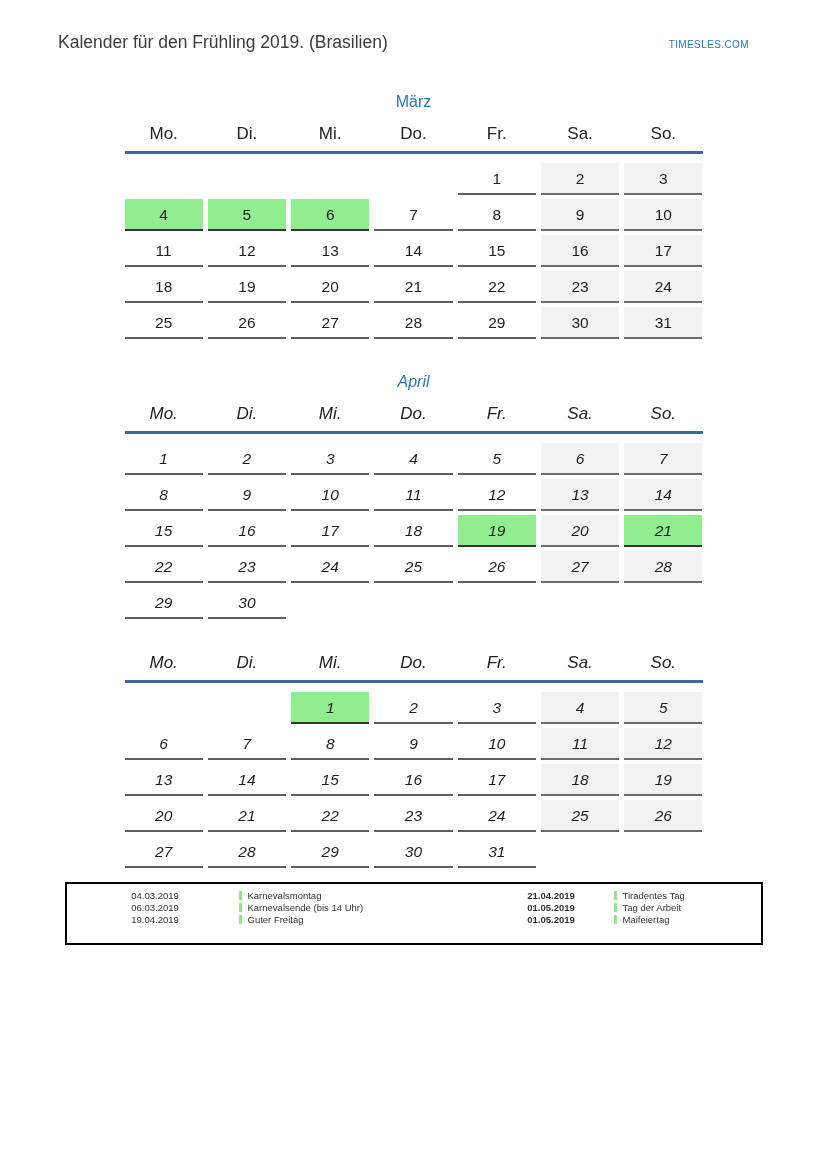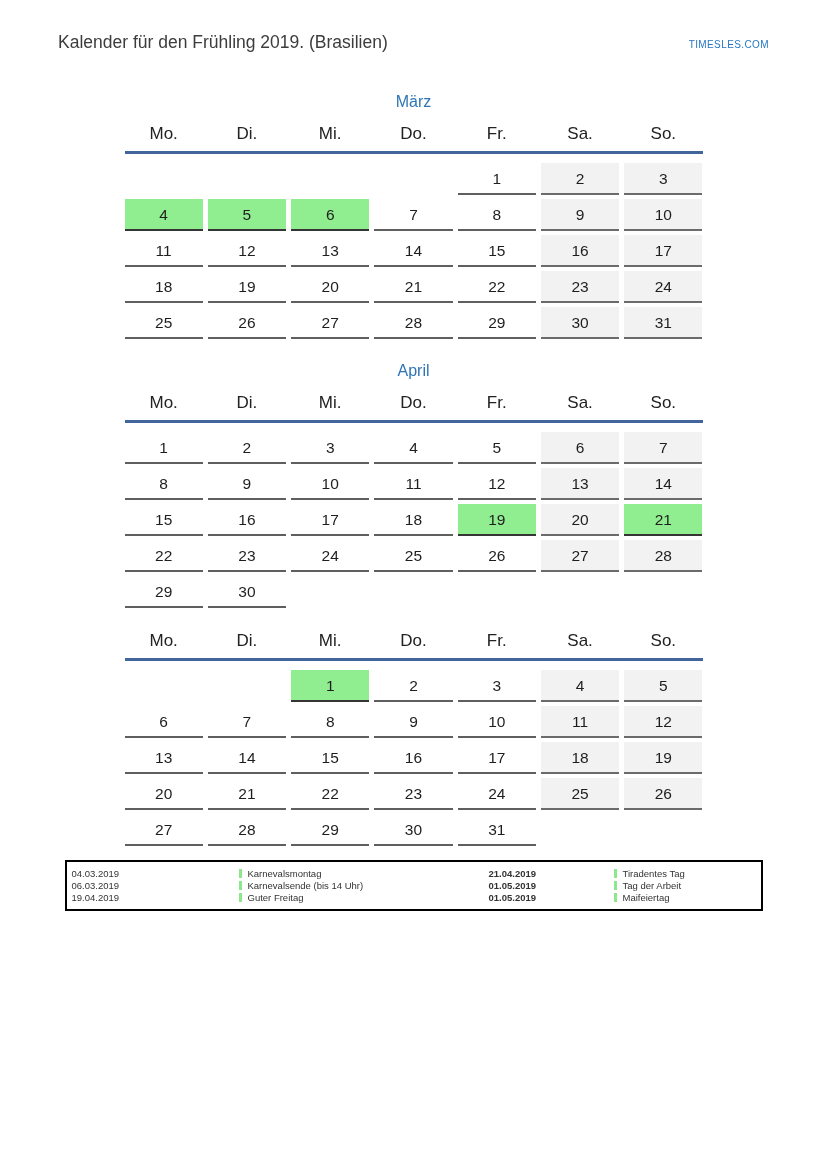--- a/index.html
+++ b/index.html
@@ -5,28 +5,28 @@
   html,body { margin:0; padding:0; }
   body {
     width:827px; height:1169px;
     background:#ffffff;
     font-family:"Liberation Sans", sans-serif;
     position:relative;
     overflow:hidden;
   }
   .page-header {
     display:flex; justify-content:space-between; align-items:baseline;
-    padding:20px 58px 0 58px;
+    padding:20px 78px 0 58px;
     text-align:center;
   }
   .page-title { font-size:17.5px; color:#3c3c3c; font-weight:400; }
   .brand { font-size:10px; color:#2777c4; letter-spacing:0.4px; text-decoration:none; font-weight:400; }
 
   .months { width:578px; margin:0 auto; padding-top:29px; }
-  .month + .month { margin-top:23px; }
+  .month + .month { margin-top:34px;font-style:italic; }
   .month-title {
     margin:0 0 13px 0; text-align:center;
     color:#2e75b6; font-size:16px; font-weight:400;
   }
   .weekdays { display:grid; grid-template-columns:repeat(7,1fr); gap:5px; }
   .weekday { text-align:center; font-size:17px; color:#222222; }
   .rule { height:3px; background:#42659b; margin-top:7px; }
   .weeks { margin-top:9px; display:flex; flex-direction:column; gap:4px; }
   .week { display:grid; grid-template-columns:repeat(7,1fr); gap:5px; }
   .cell {
@@ -34,22 +34,22 @@
     font-size:15.5px; color:#1e1e1e;
     background:#ffffff; border-bottom:2px solid #5f5f5f;
   }
   .cell.weekend { background:#f2f2f2; border-bottom-color:#6b6b6b; }
   .cell.holiday { background:#90ee90; border-bottom-color:#353535; }
   .cell.empty { background:transparent; border-bottom:none; }
 
   .legend {
     width:698px; margin:14px auto 0; box-sizing:border-box;
     border:2px solid #000000;
-    padding:5px 4px 6px 5px;
-    display:flex; align-items:flex-start;
+    padding:5px 4px 18px 5px;
+    display:flex; align-items:flex-start;text-align:center;
   }
   .legend-col.col-left { width:417px; }
   .legend-col.col-right { flex:1; }
   .legend-entry { display:flex; align-items:center; height:12px; font-size:9.5px; color:#333333; }
   .col-left .legend-date { width:167px; }
   .col-right .legend-date { width:125px;font-weight:bold; }
   .legend-marker { width:3px; height:9px; background:#8ce88c; margin-right:6px; flex:0 0 3px; }
   .legend-label { white-space:nowrap; }
 </style>
 </head>

